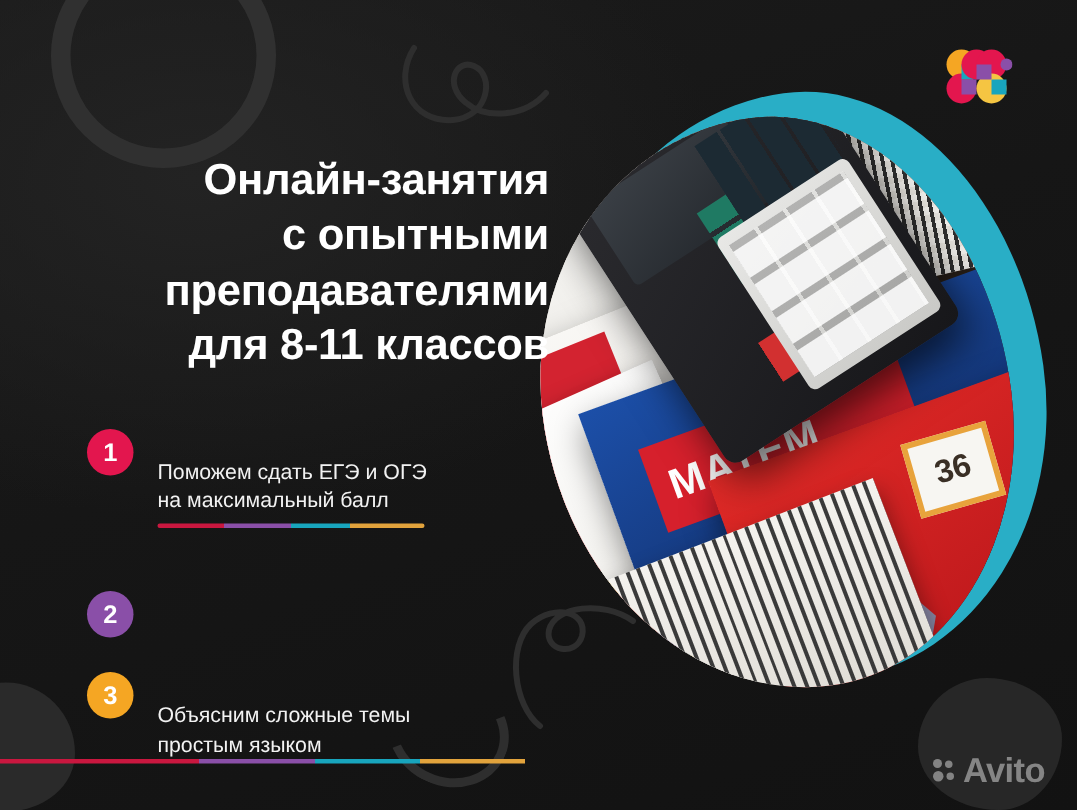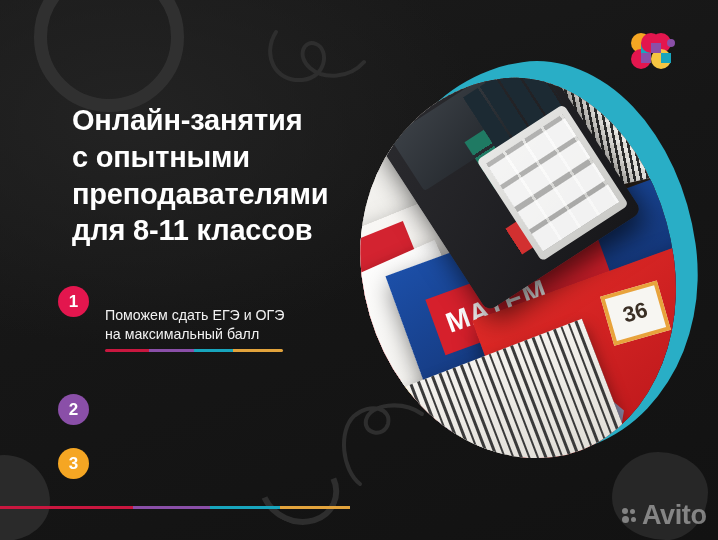--- a/index.html
+++ b/index.html
@@ -126,23 +126,24 @@
       repeating-linear-gradient(90deg,rgba(120,120,120,.45) 0 22%,rgba(0,0,0,0) 22% 25%);}
   #calc .darkkeys{position:absolute;left:52%;top:10%;width:44%;height:34%;
     background:repeating-linear-gradient(90deg,#1c2a33 0 22%,rgba(0,0,0,0) 22% 25%);}
   #calc .greenkeys{position:absolute;left:40%;top:28%;width:12%;height:26%;
     background:repeating-linear-gradient(0deg,#1f7a63 0 30%,rgba(0,0,0,0) 30% 36%);}
   #calc .redkeys{position:absolute;left:33%;top:72%;width:20%;height:14%;
     background:repeating-linear-gradient(90deg,#d23030 0 45%,rgba(0,0,0,0) 45% 55%);}
 
   
   #headline{
-    position:absolute;left:72px;top:102px;width:310px;
+    position:absolute;left:56px;top:102px;width:310px;
     font-size:29px;line-height:1.27;font-weight:700;color:#ffffff;letter-spacing:-.2px;
     white-space:pre-line;
+    text-align:right;
   }
 
   #benefits{position:absolute;left:58px;top:285px;width:320px;}
   .benefit{position:relative;display:flex;align-items:flex-start;margin-bottom:22px;}
   .bnum{
     flex:0 0 auto;width:31px;height:31px;border-radius:50%;
     display:flex;align-items:center;justify-content:center;
     font-size:17px;font-weight:700;color:#ffffff;margin-top:1px;
   }
   .btext{
@@ -159,21 +160,21 @@
   #logo{position:absolute;left:629px;top:31px;width:46px;height:42px;}
 
   
   #avito{position:absolute;left:622px;top:500px;display:flex;align-items:center;gap:5px;opacity:.55;}
   #avito .dots{position:relative;width:15px;height:15px;}
   #avito .dots i{position:absolute;border-radius:50%;background:#cfcfcf;}
   #avito .dots i:nth-child(1){left:0;top:0;width:6px;height:6px;}
   #avito .dots i:nth-child(2){left:8px;top:1px;width:5px;height:5px;}
   #avito .dots i:nth-child(3){left:0;top:8px;width:7px;height:7px;}
   #avito .dots i:nth-child(4){left:9px;top:9px;width:5px;height:5px;}
-  #avito .wordmark{font-size:27px;font-weight:700;color:#d2d2d2;letter-spacing:-.4px;}
+  #avito .wordmark{font-size:23px;font-weight:700;color:#d2d2d2;letter-spacing:-.4px;}
 </style>
 </head>
 <body>
 
 <div id="banner">
 
   <div class="deco" id="ring-topleft"></div>
   <div class="deco" id="blob-left"></div>
   <div class="deco" id="blob-bottomright"></div>
   <div class="deco" id="arc-bottomcenter"></div>
@@ -247,20 +248,24 @@
         <span class="ul grad4"></span>
       </div>
     </div>
 
     <div class="benefit">
       <div class="bnum" style="background: rgb(138, 79, 168);">2</div>
     </div>
 
     <div class="benefit">
       <div class="bnum" style="background: rgb(245, 166, 35);">3</div>
+      <div class="btext">
+        <span>Объясним сложные темы
+простым языком</span>
+      </div>
     </div>
 
   </div>
 
   <div id="accent-bar" style="background: linear-gradient(90deg, rgb(201, 23, 63) 0%, rgb(201, 23, 63) 38%, rgb(138, 79, 168) 38%, rgb(138, 79, 168) 60%, rgb(24, 165, 189) 60%, rgb(24, 165, 189) 80%, rgb(226, 163, 60) 80%, rgb(226, 163, 60) 100%);"></div>
 
   <div id="logo">
     <svg width="46" height="42" viewBox="0 0 46 42">
       <defs>
         <clipPath id="cL">

